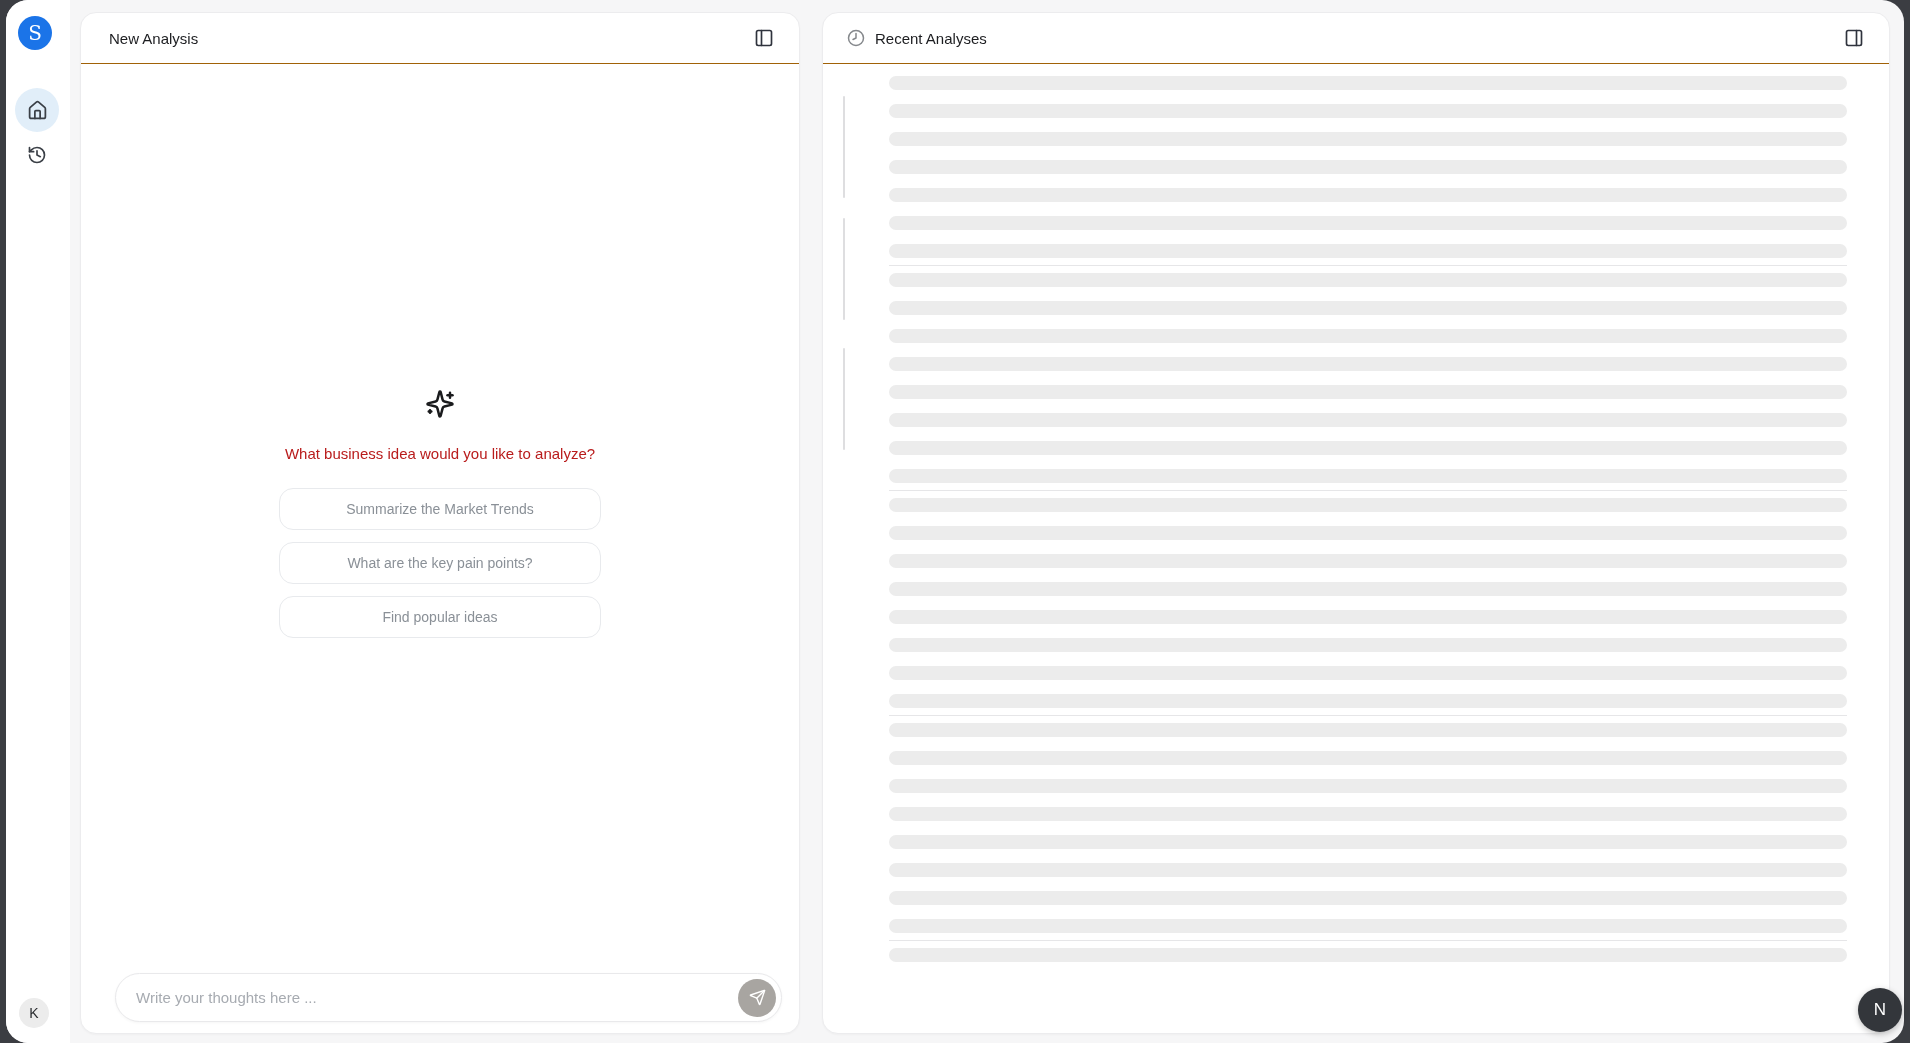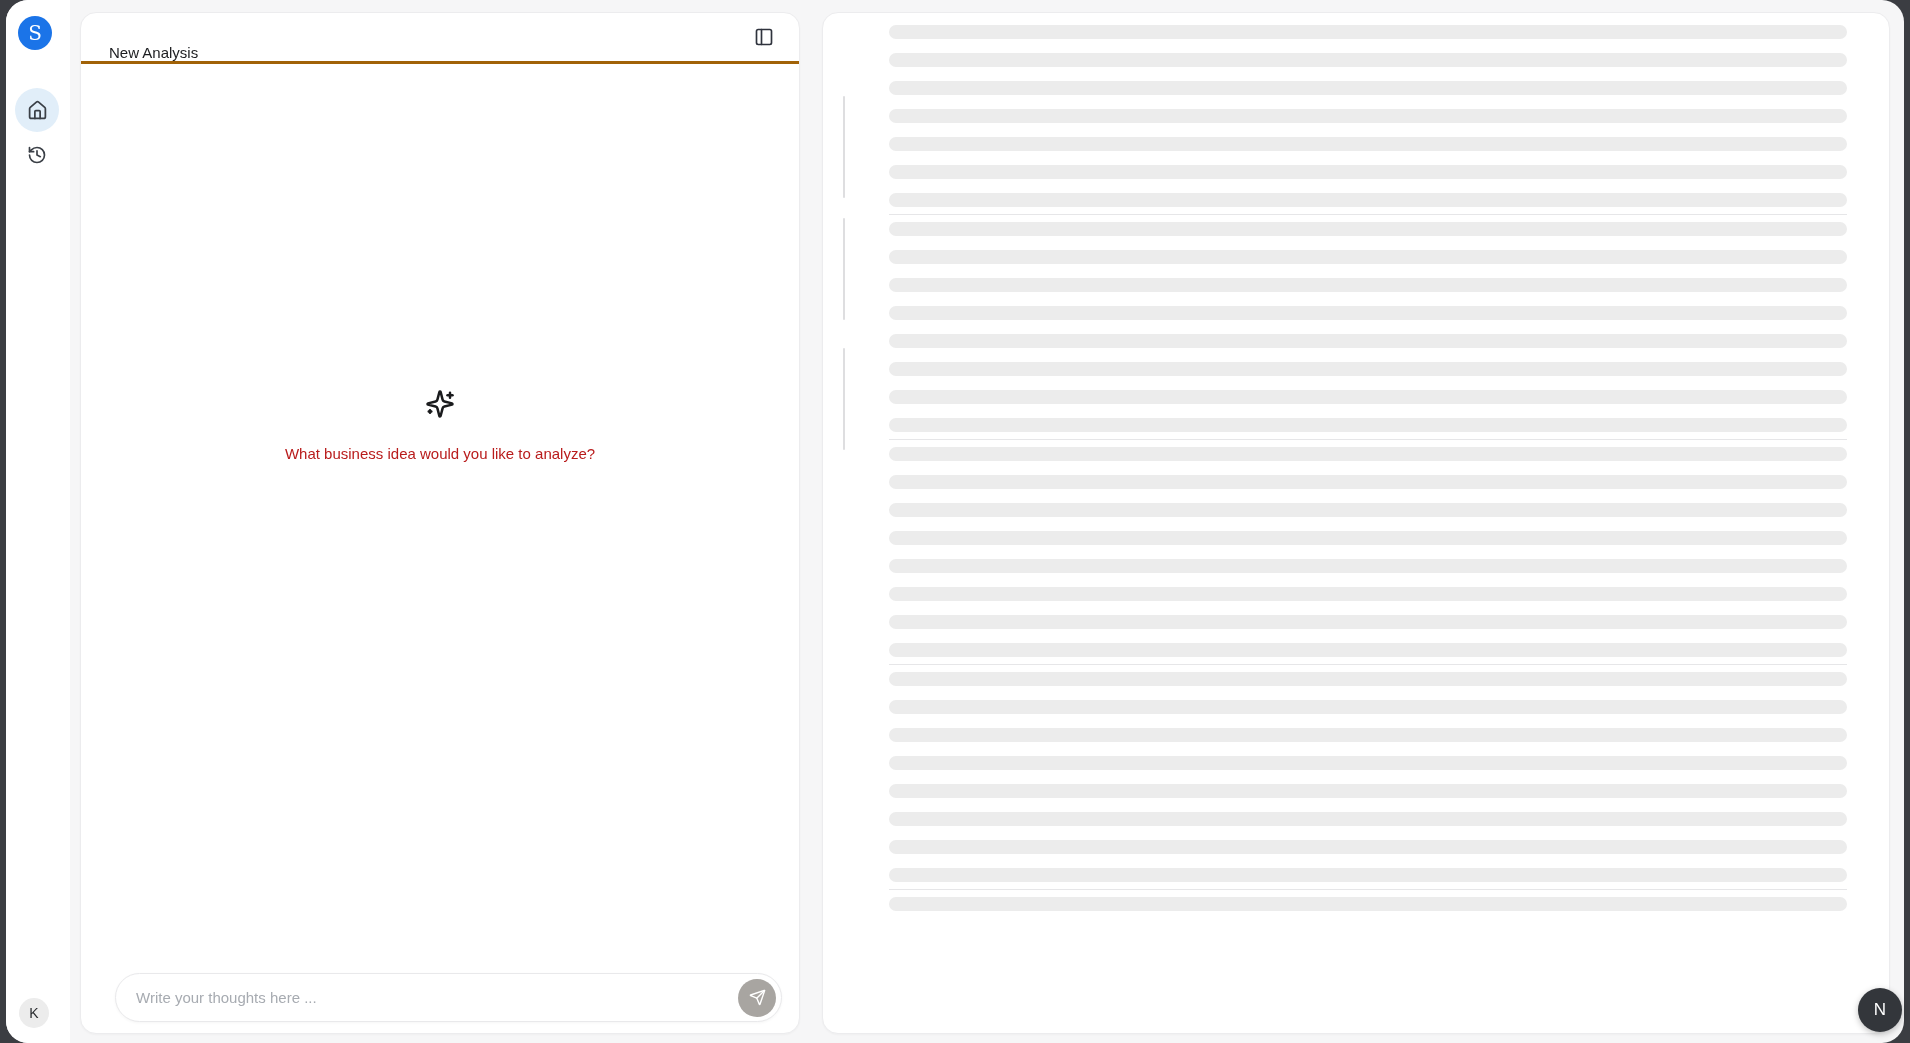--- a/index.html
+++ b/index.html
@@ -58,22 +58,22 @@
     background:#ffffff;
     border:1px solid #ececee;
     border-radius:16px;
     box-shadow:0 1px 2px rgba(0,0,0,0.03);
   }
   .card-new { left:80px; width:720px; height:1022px; }
   .card-recent { left:822px; width:1068px; height:1022px; }
   .card-header {
     position:relative;
     height:51px;
-    border-bottom:3px solid #a16207;
-    display:flex; align-items:flex-end;
+    border-bottom:1px solid #a16207;
+    display:flex; align-items:center;
   }
   .card-title {
     font-size:15px; font-weight:500; color:#1c1d20;
   }
   .card-new .card-title { margin-left:28px; }
   .icon-btn {
     position:absolute; right:20px; top:50%; transform:translateY(-50%);
     width:30px; height:30px;
     display:flex; align-items:center; justify-content:center;
     color:#2f333d;
@@ -221,36 +221,58 @@
     <span class="sparkle">
       <svg width="30" height="30" viewBox="0 0 24 24" fill="none" stroke="currentColor" stroke-width="2" stroke-linecap="round" stroke-linejoin="round">
         <path d="M9.937 15.5A2 2 0 0 0 8.5 14.063l-6.135-1.582a.5.5 0 0 1 0-.962L8.5 9.936A2 2 0 0 0 9.937 8.5l1.582-6.135a.5.5 0 0 1 .963 0L14.063 8.5A2 2 0 0 0 15.5 9.937l6.135 1.581a.5.5 0 0 1 0 .964L15.5 14.063a2 2 0 0 0-1.437 1.437l-1.582 6.135a.5.5 0 0 1-.963 0z"></path>
         <path d="M20 3v4"></path>
           <path d="M22 5h-4"></path>
         <path d="M4 17v2"></path>
           <path d="M5 18H3"></path>
       </svg>
     </span>
     <div class="empty-prompt">What business idea would you like to analyze?</div>
+    <div class="suggestions">
+      <button class="suggestion-btn">Summarize the Market Trends</button>
+      <button class="suggestion-btn">What are the key pain points?</button>
+      <button class="suggestion-btn">Find popular ideas</button>
+    </div>
   </div>
 
   <div class="composer">
     <input type="text" value="" placeholder="Write your thoughts here ..." style="">
     <button class="send-btn">
       <span>
         <svg width="17" height="17" viewBox="0 0 24 24" fill="none" stroke="currentColor" stroke-width="2" stroke-linecap="round" stroke-linejoin="round">
           <path d="M14.536 21.686a.5.5 0 0 0 .937-.024l6.5-19a.496.496 0 0 0-.635-.635l-19 6.5a.5.5 0 0 0-.024.937l7.93 3.18a2 2 0 0 1 1.112 1.11z"></path>
           <path d="m21.854 2.147-10.94 10.939"></path>
         </svg>
       </span>
     </button>
   </div>
 </section>
 
 <section class="card card-recent">
+  <div class="card-header">
+    <span class="clock-wrap">
+      <svg width="18" height="18" viewBox="0 0 24 24" fill="none" stroke="currentColor" stroke-width="2" stroke-linecap="round" stroke-linejoin="round">
+        <circle cx="12" cy="12" r="10"></circle>
+        <polyline points="12 6 12 12 8 14"></polyline>
+      </svg>
+    </span>
+    <span class="card-title">Recent Analyses</span>
+    <button class="icon-btn">
+      <span>
+        <svg width="20" height="20" viewBox="0 0 24 24" fill="none" stroke="currentColor" stroke-width="2" stroke-linecap="round" stroke-linejoin="round">
+          <rect x="3" y="3" width="18" height="18" rx="2"></rect>
+          <path d="M15 3v18"></path>
+        </svg>
+      </span>
+    </button>
+  </div>
   <div class="skeleton" id="skeleton">
       <div class="sk-bar"></div>
       <div class="sk-bar"></div>
       <div class="sk-bar"></div>
       <div class="sk-bar"></div>
       <div class="sk-bar"></div>
       <div class="sk-bar"></div>
       <div class="sk-bar"></div>
       <div class="sk-divider"></div>
       <div class="sk-bar"></div>

